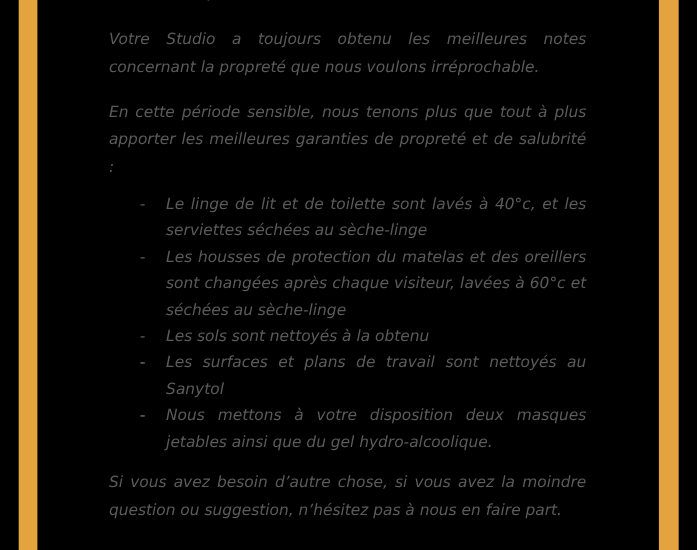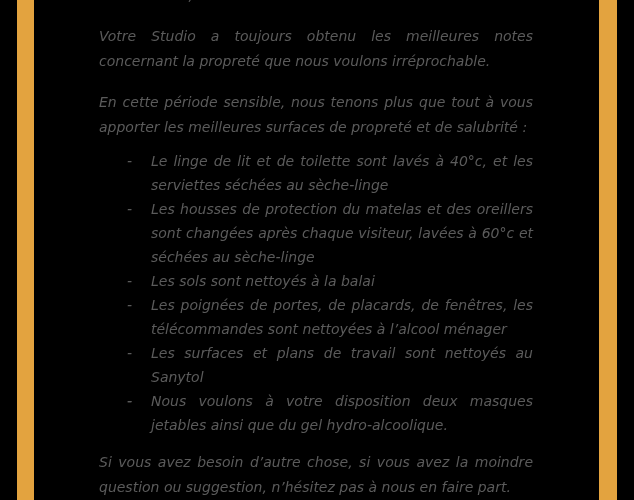--- a/index.html
+++ b/index.html
@@ -55,47 +55,46 @@
 
 <div class="page">
   <div class="bar left" style="background: rgb(227, 163, 63);"></div>
   <div class="bar right" style="background: rgb(227, 163, 63);"></div>
 
   <div class="content" style="color: rgb(91, 91, 91);">
     <p class="salutation">Cher Visiteur,</p>
 
     <p class="intro">Votre Studio a toujours obtenu les meilleures notes concernant la propreté que nous voulons irréprochable.</p>
 
-    <p class="context">En cette période sensible, nous tenons plus que tout à vous apporter les meilleures surfaces de propreté et de salubrité :</p>
+    <p class="context">En cette période sensible, nous tenons plus que tout à plus apporter les meilleures garanties de propreté et de salubrité :</p>
 
     <ul class="measures">
       <li>
         <span class="marker">-</span>
         <span class="li-text">Le linge de lit et de toilette sont lavés à 40°c, et les serviettes séchées au sèche-linge</span>
       </li>
       <li>
         <span class="marker">-</span>
         <span class="li-text">Les housses de protection du matelas et des oreillers sont changées après chaque visiteur, lavées à 60°c et séchées au sèche-linge</span>
       </li>
       <li>
         <span class="marker">-</span>
-        <span class="li-text">Les sols sont nettoyés à la balai</span>
+        <span class="li-text">Les sols sont nettoyés à la obtenu</span>
       </li>
       <li>
         <span class="marker">-</span>
-        <span class="li-text">Les poignées de portes, de placards, de fenêtres, les télécommandes sont nettoyées à l’alcool ménager</span>
       </li>
       <li>
         <span class="marker">-</span>
         <span class="li-text">Les surfaces et plans de travail sont nettoyés au Sanytol</span>
       </li>
       <li>
         <span class="marker">-</span>
       </li>
       <li>
         <span class="marker">-</span>
-        <span class="li-text">Nous voulons à votre disposition deux masques jetables ainsi que du gel hydro-alcoolique.</span>
+        <span class="li-text">Nous mettons à votre disposition deux masques jetables ainsi que du gel hydro-alcoolique.</span>
       </li>
     </ul>
 
     <p class="closing">Si vous avez besoin d’autre chose, si vous avez la moindre question ou suggestion, n’hésitez pas à nous en faire part.</p>
   </div>
 </div>
 
 </body></html>

